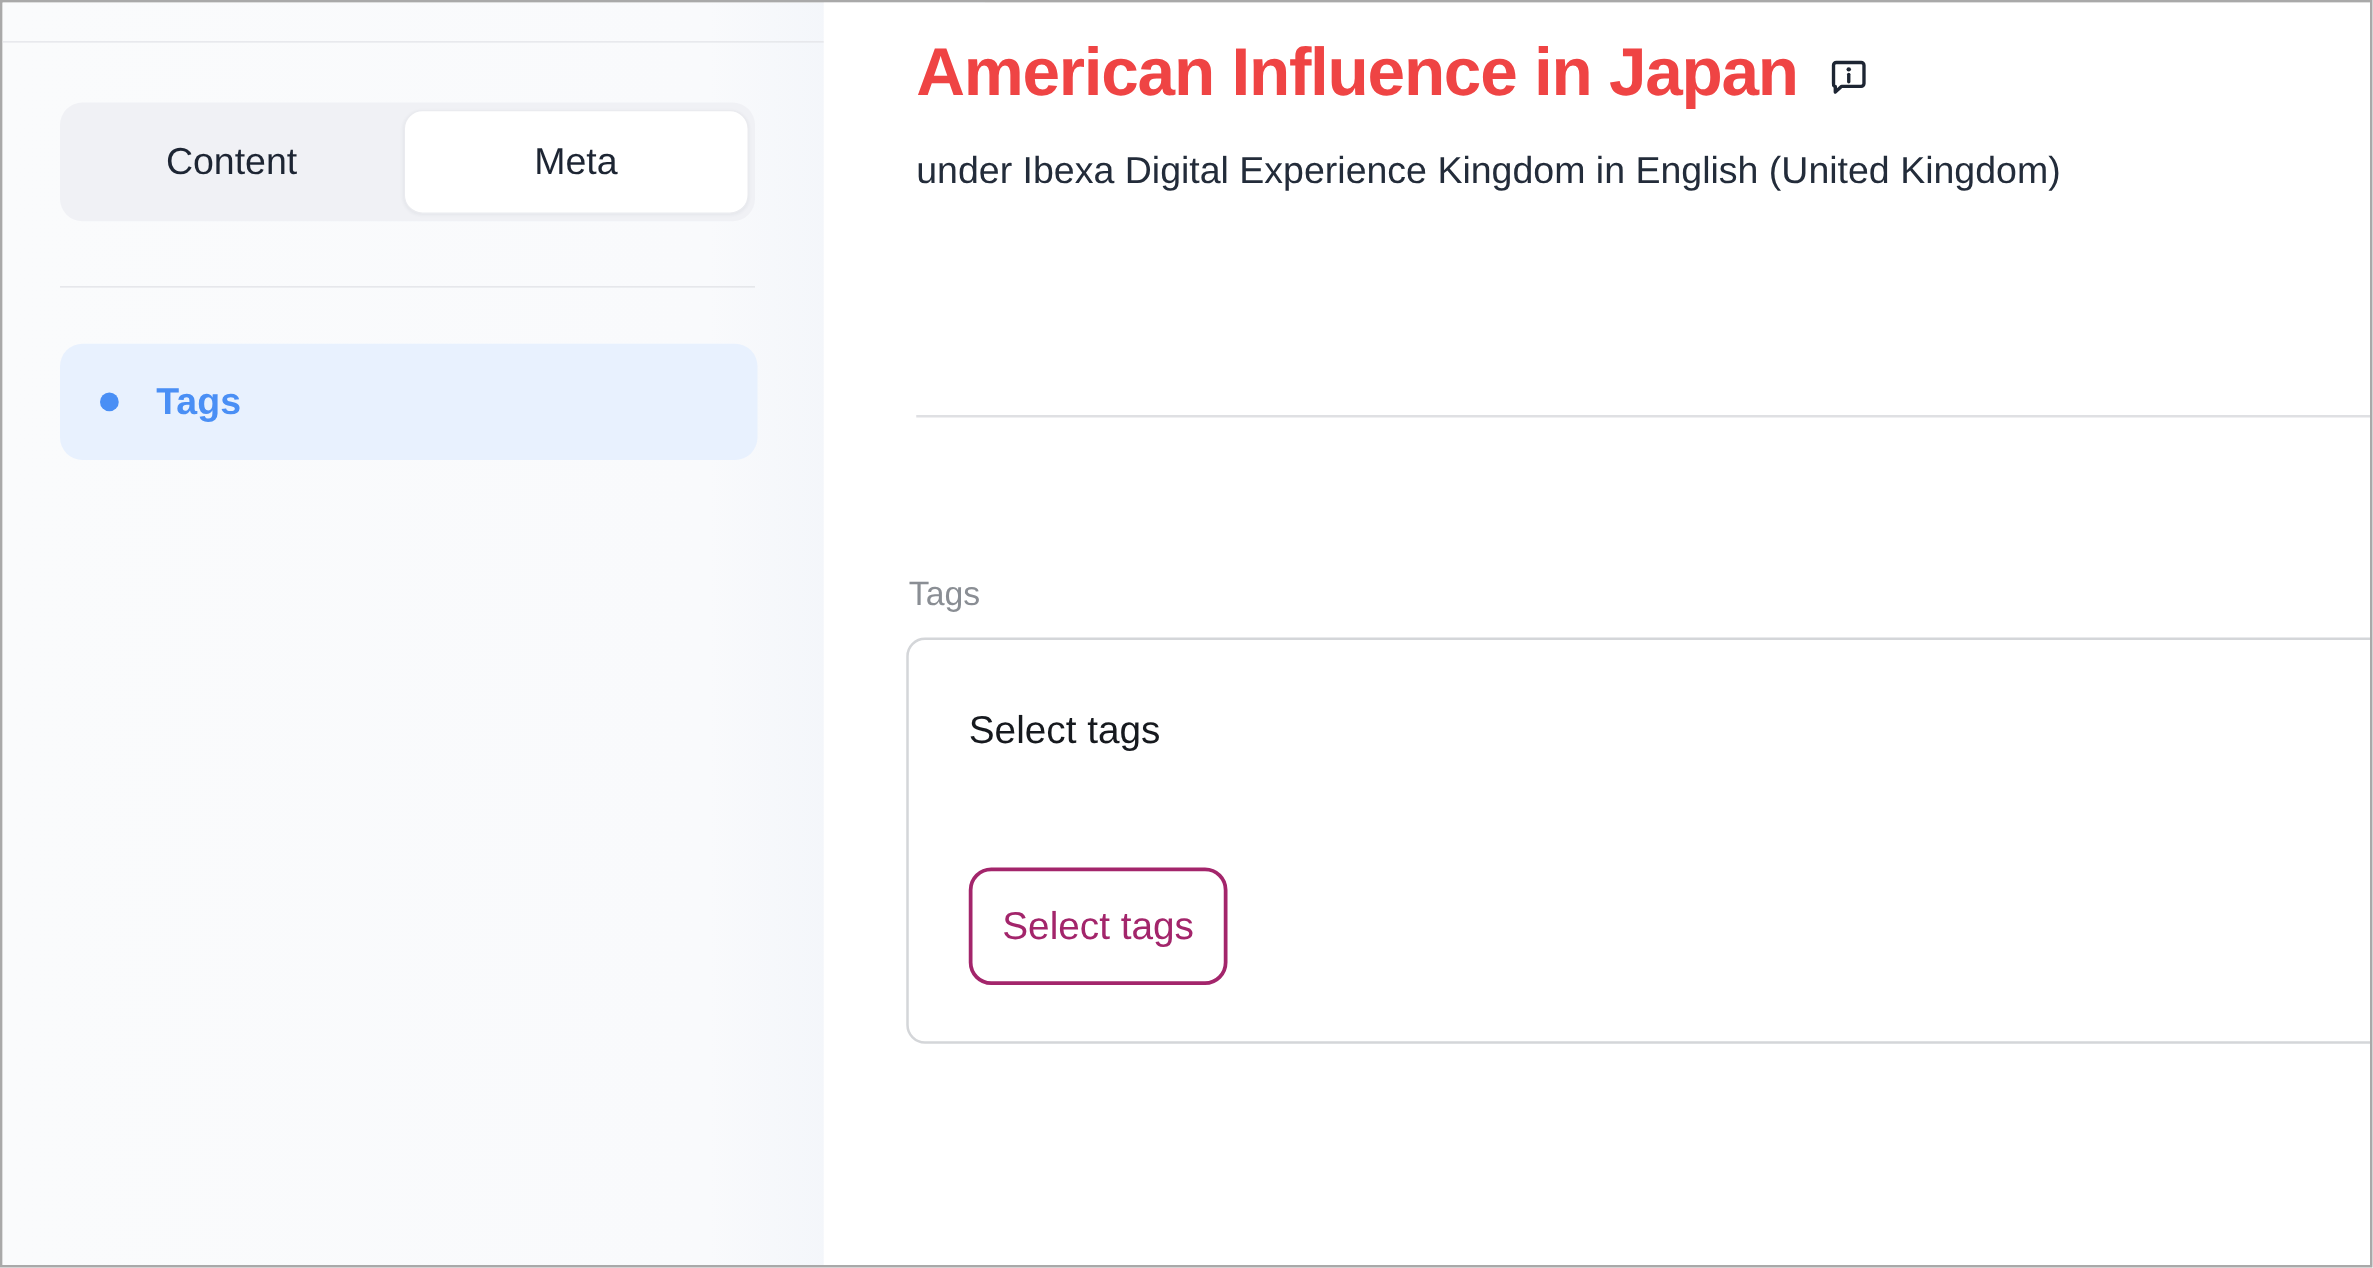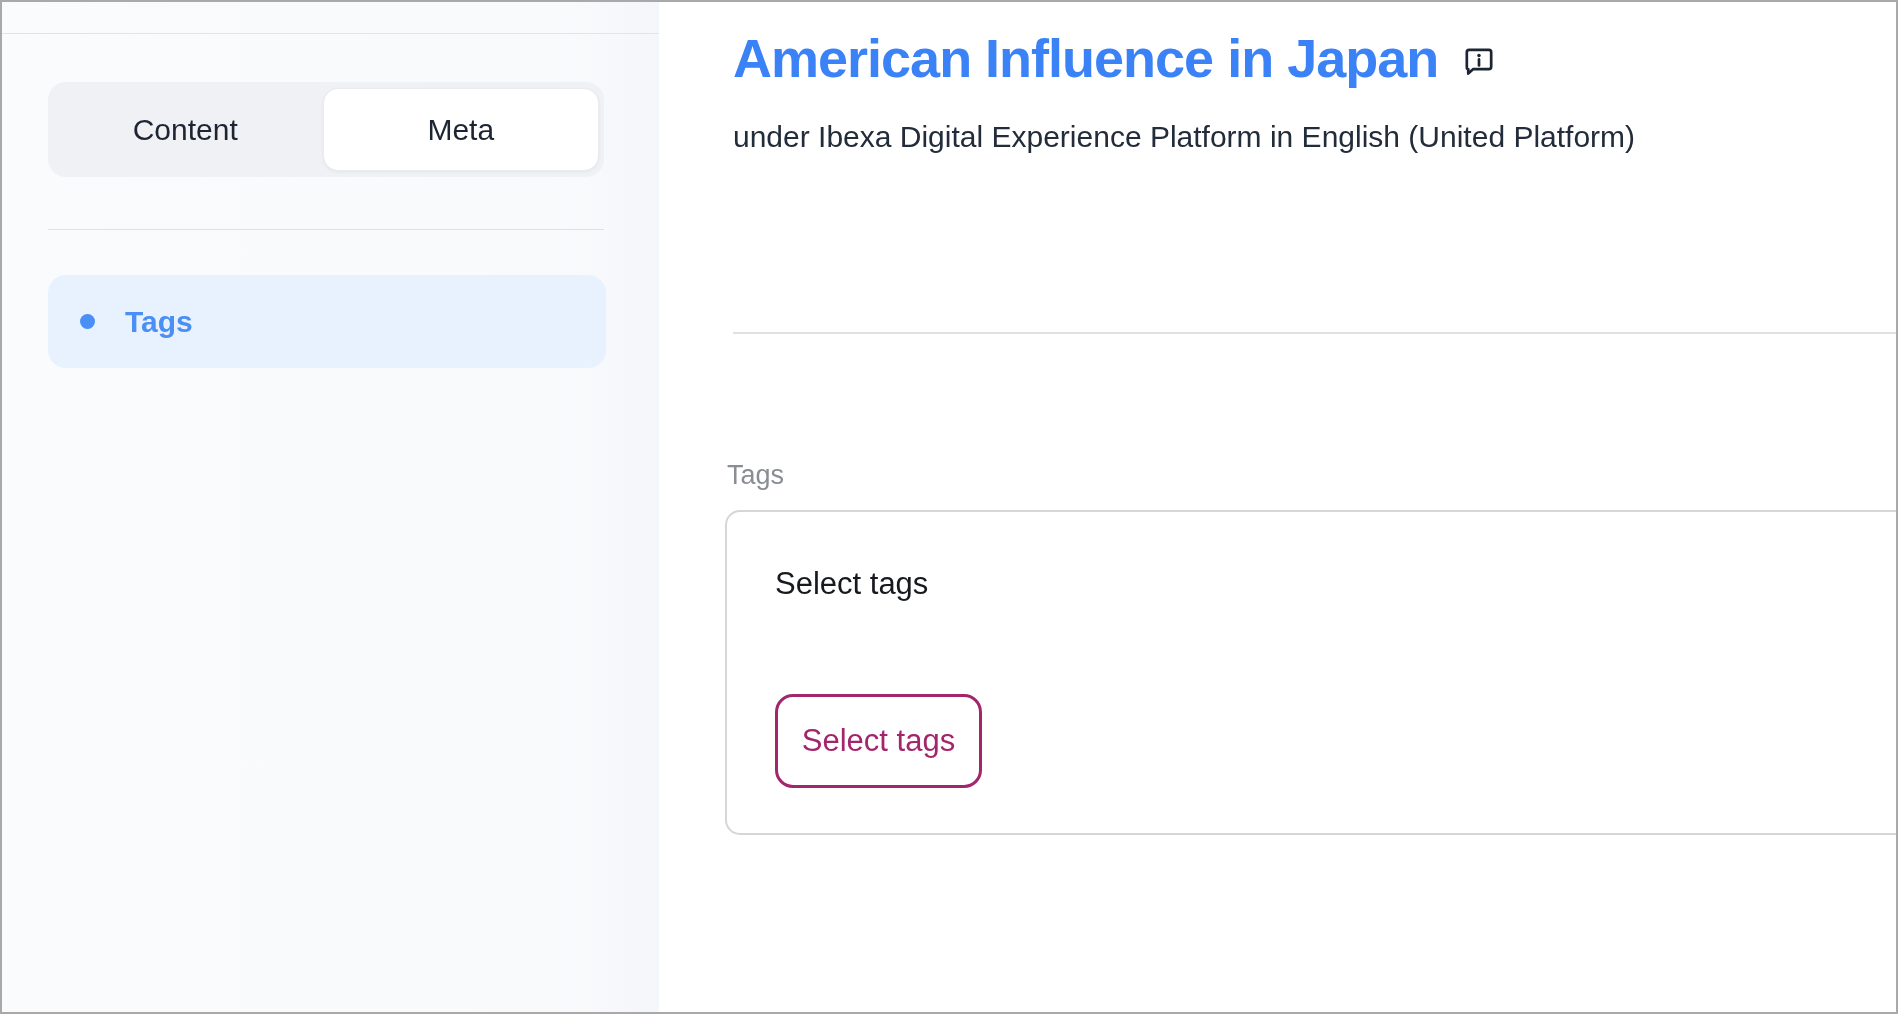--- a/index.html
+++ b/index.html
@@ -98,21 +98,21 @@
     position: absolute;
     left: 74px; top: 28px;
     display: flex;
     align-items: flex-start;
     gap: 24px;
   }
   .page-title {
     font-size: 54px;
     font-weight: 800;
     letter-spacing: -1px;
-    color: #3b82f6;
+    color: #ef4444;
     line-height: 1.05;
     white-space: nowrap;
   }
   .info-icon {
     margin-top: 14px;
     width: 34px; height: 36px;
     flex: 0 0 auto;
     cursor: pointer;
   }
   .subtitle {
@@ -189,21 +189,21 @@
 
     <div class="title-row">
       <h1 class="page-title">American Influence in Japan</h1>
       <svg class="info-icon" viewBox="0 0 24 24" fill="none">
         <path d="M5 3.5h14A1.6 1.6 0 0 1 20.6 5.1v10.3A1.6 1.6 0 0 1 19 17h-11l-3.6 3.2V17h-.4A1.6 1.6 0 0 1 3.4 15.4V5.1A1.6 1.6 0 0 1 5 3.5z" stroke="#1d2533" stroke-width="1.9" stroke-linejoin="round"></path>
         <circle cx="12" cy="7.4" r="1.25" fill="#1d2533"></circle>
         <path d="M12 10.2v4.2" stroke="#1d2533" stroke-width="1.9" stroke-linecap="round"></path>
       </svg>
     </div>
 
-    <div class="subtitle">under Ibexa Digital Experience Platform in English (United Platform)</div>
+    <div class="subtitle">under Ibexa Digital Experience Kingdom in English (United Kingdom)</div>
 
     <div class="main-divider"></div>
 
     <div class="field-group-label">Tags</div>
 
     <section class="field-card">
       <div class="field-card-label">Select tags</div>
       <button class="select-tags-button">Select tags</button>
     </section>
 

